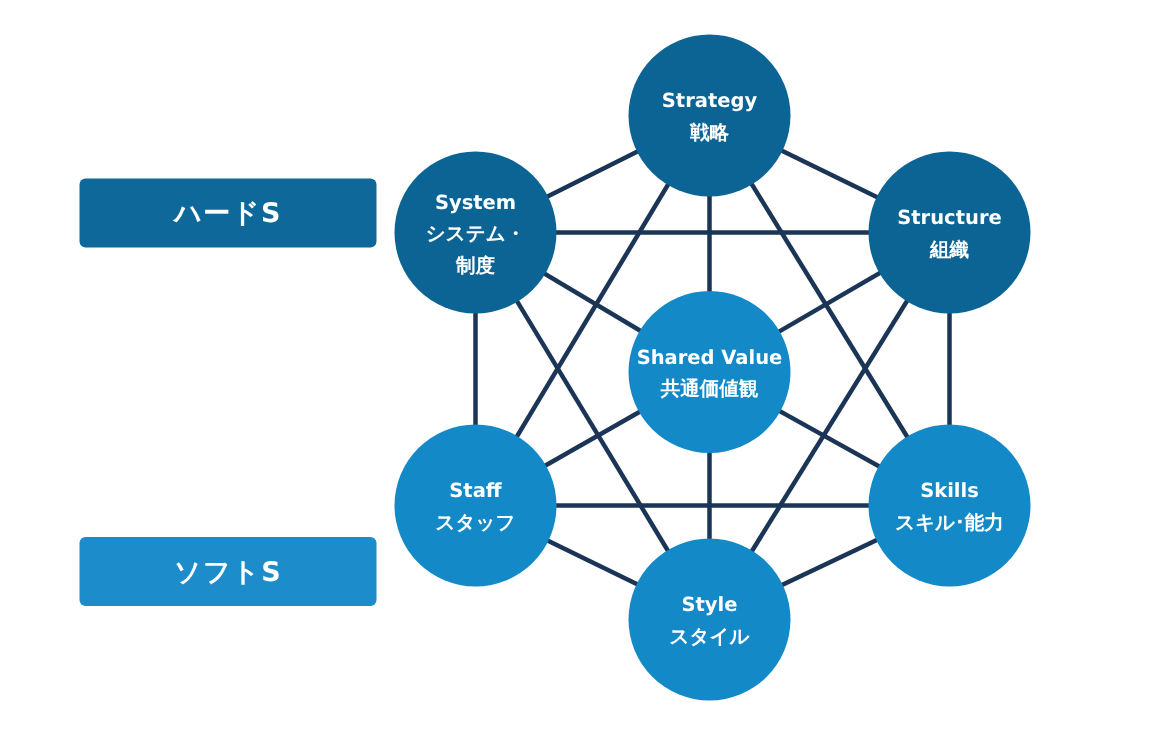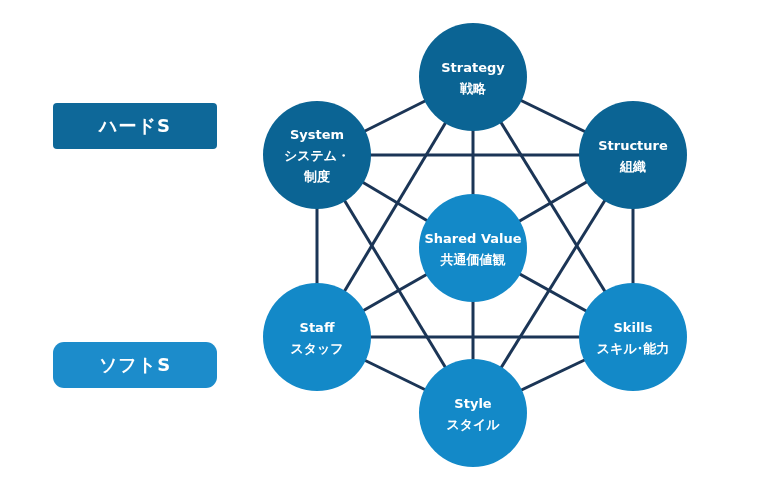--- a/index.html
+++ b/index.html
@@ -1,22 +1,22 @@
 <!DOCTYPE html>
 <html><head>
   <meta charset="utf-8">
   <style>
     html, body { margin: 0; padding: 0; background: #ffffff; }
     body { width: 777px; height: 491px; position: relative; overflow: hidden;
            font-family: "DejaVu Sans", "Liberation Sans", sans-serif; }
-    .label-box { position: absolute; left: 53px; width: 164px; height: 46px;
+    .label-box { position: absolute; left: 53px; width: 198px; height: 46px;
                  border-radius: 4px; color: #fff; font-weight: bold; font-size: 18px;
-                 display: flex; align-items: center; justify-content: center; letter-spacing: 1px; }
+                 display: flex; align-items: center; justify-content: center; letter-spacing: 1px; margin-top: 16px; }
     #hard { top: 103px; background: #0e6899; }
-    #soft { top: 342px; background: #1c8ccb; border-radius: 11px; }
+    #soft { top: 342px; background: #1c8ccb; }
     svg { position: absolute; left: 0; top: 0; }
     .node-text { font-weight: bold; fill: #ffffff; text-anchor: middle; }
     .en { font-size: 13px; }
     .jp { font-size: 13px; }
   </style>
 </head>
 <body>
 
 <div id="hard" class="label-box">ハードS</div>
 <div id="soft" class="label-box">ソフトS</div>

